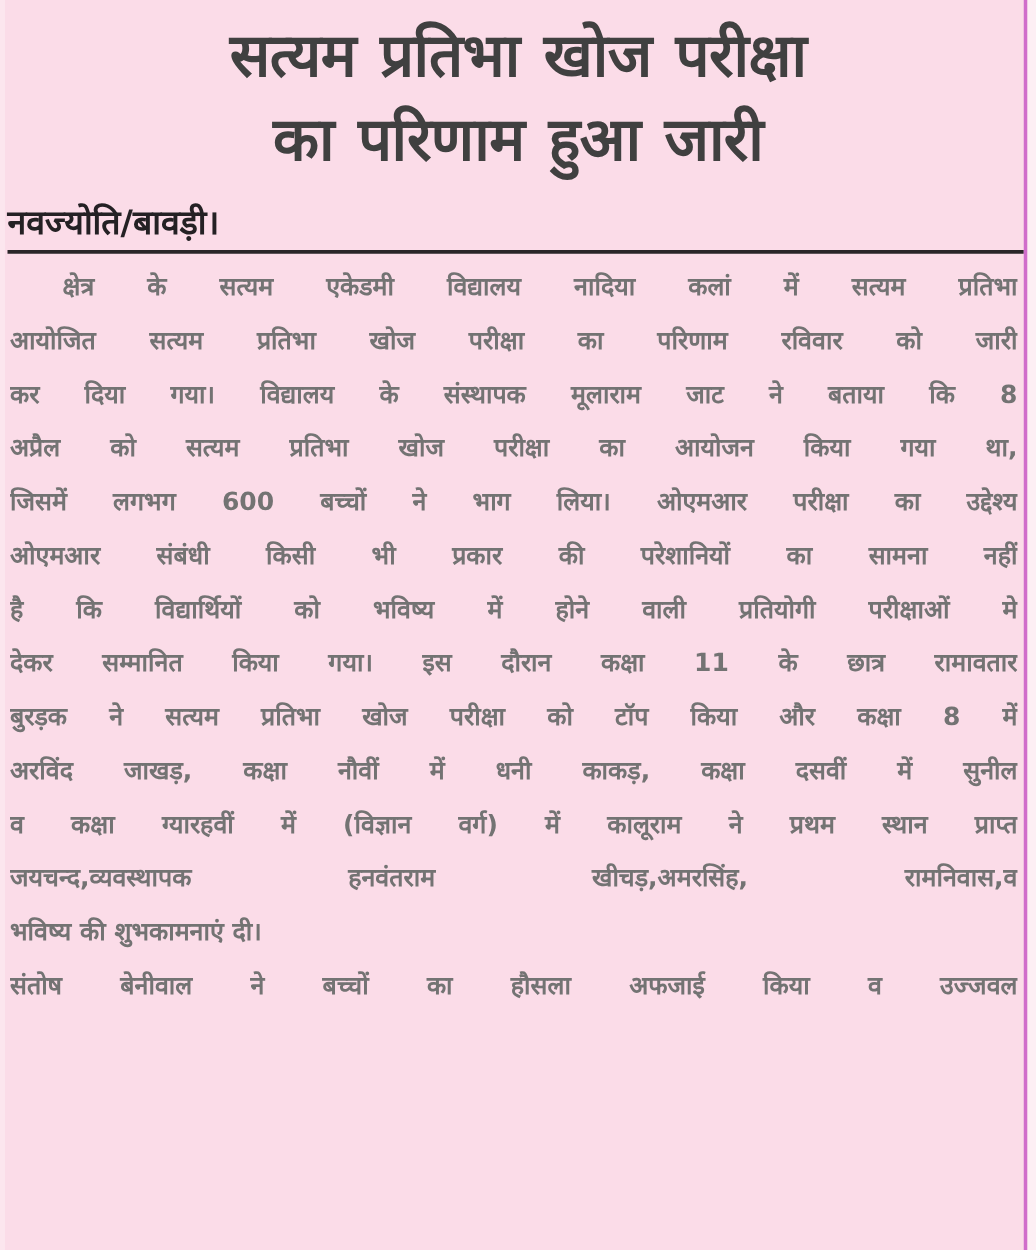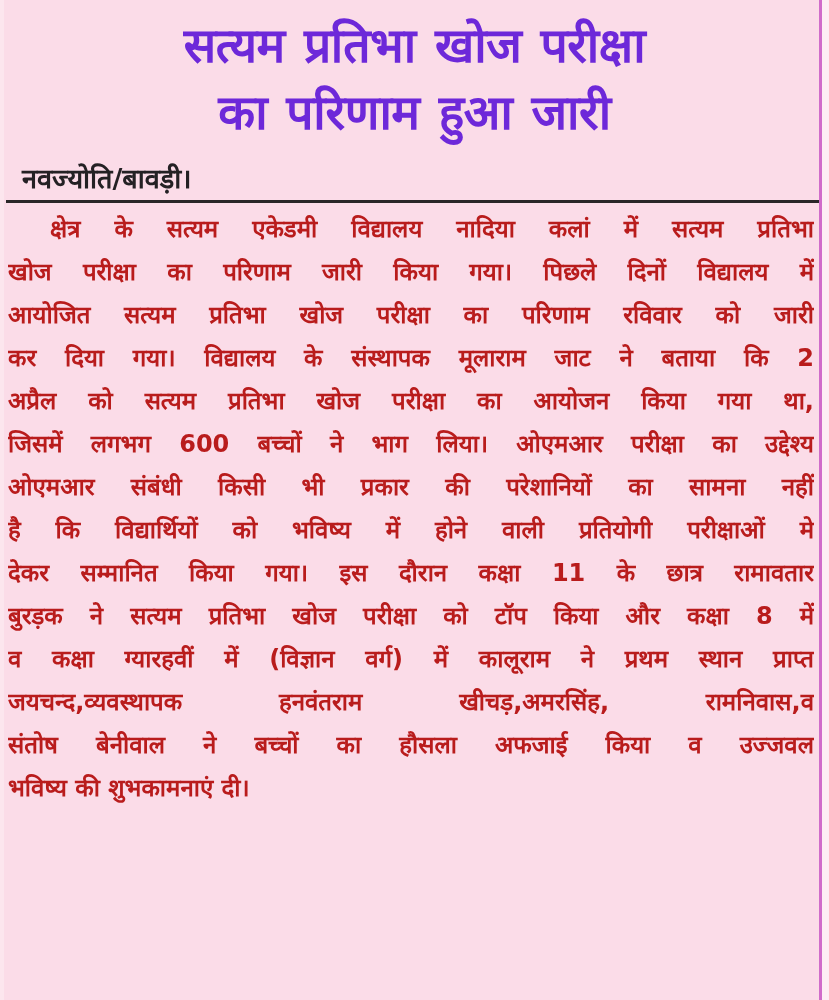--- a/index.html
+++ b/index.html
@@ -19,47 +19,47 @@
   .left-strip {
     position: absolute;
     left: 0; top: 0; bottom: 0;
     width: 4px;
     background: #fce6ee;
   }
   .headline {
     padding-top: 12px;
     text-align: center;
     font-weight: bold;
-    color: #6d28d9;
+    color: #404040;
     font-size: 48px;
     line-height: 67px;
   }
   .headline-line {
     white-space: nowrap;
     letter-spacing: -0.5px;
     word-spacing: 3px;
   }
   .byline {
-    margin: 15px 0 0 22px;
+    margin: 15px 0 0 6px;
     font-size: 27px;
     font-weight: bold;
     color: #242124;
     height: 36px;
     line-height: 36px;
   }
   .rule {
     margin: 3px 10px 0 6px;
     border-top: 3px solid #2a2628;
     height: 0;
   }
   .article-body {
     margin: 5px 15px 0 8px;
-    font-size: 24px;
+    font-size: 20px;
     font-weight: 600;
-    color: #b91c1c;
+    color: #737373;
   }
   .body-line {
     height: 43px;
     line-height: 43px;
     white-space: nowrap;
     overflow: hidden;
     text-align: justify;
     text-align-last: justify;
   }
   .body-line.first {
@@ -92,30 +92,30 @@
     <div class="headline-line">सत्यम प्रतिभा खोज परीक्षा</div>
     <div class="headline-line">का परिणाम हुआ जारी</div>
   </div>
 
   <div class="byline">नवज्योति/बावड़ी।</div>
 
   <div class="rule"></div>
 
   <div class="article-body">
       <div class="body-line first">क्षेत्र के सत्यम एकेडमी विद्यालय नादिया कलां में सत्यम प्रतिभा</div>
-      <div class="body-line">खोज परीक्षा का परिणाम जारी किया गया। पिछले दिनों विद्यालय में</div>
       <div class="body-line">आयोजित सत्यम प्रतिभा खोज परीक्षा का परिणाम रविवार को जारी</div>
-      <div class="body-line">कर दिया गया। विद्यालय के संस्थापक मूलाराम जाट ने बताया कि 2</div>
+      <div class="body-line">कर दिया गया। विद्यालय के संस्थापक मूलाराम जाट ने बताया कि 8</div>
       <div class="body-line">अप्रैल को सत्यम प्रतिभा खोज परीक्षा का आयोजन किया गया था,</div>
       <div class="body-line">जिसमें लगभग 600 बच्चों ने भाग लिया। ओएमआर परीक्षा का उद्देश्य</div>
       <div class="body-line">ओएमआर संबंधी किसी भी प्रकार की परेशानियों का सामना नहीं</div>
       <div class="body-line">है कि विद्यार्थियों को भविष्य में होने वाली प्रतियोगी परीक्षाओं मे</div>
       <div class="body-line">देकर सम्मानित किया गया। इस दौरान कक्षा 11 के छात्र रामावतार</div>
       <div class="body-line">बुरड़क ने सत्यम प्रतिभा खोज परीक्षा को टॉप किया और कक्षा 8 में</div>
+      <div class="body-line">अरविंद जाखड़, कक्षा नौवीं में धनी काकड़, कक्षा दसवीं में सुनील</div>
       <div class="body-line">व कक्षा ग्यारहवीं में (विज्ञान वर्ग) में कालूराम ने प्रथम स्थान प्राप्त</div>
       <div class="body-line">जयचन्द,व्यवस्थापक हनवंतराम खीचड़,अमरसिंह, रामनिवास,व</div>
+      <div class="body-line last">भविष्य की शुभकामनाएं दी।</div>
       <div class="body-line">संतोष बेनीवाल ने बच्चों का हौसला अफजाई किया व उज्जवल</div>
-      <div class="body-line last">भविष्य की शुभकामनाएं दी।</div>
     </div>
 
   <div class="edge-line"></div>
   <div class="edge-strip"></div>
 </div>
 
 </body></html>

